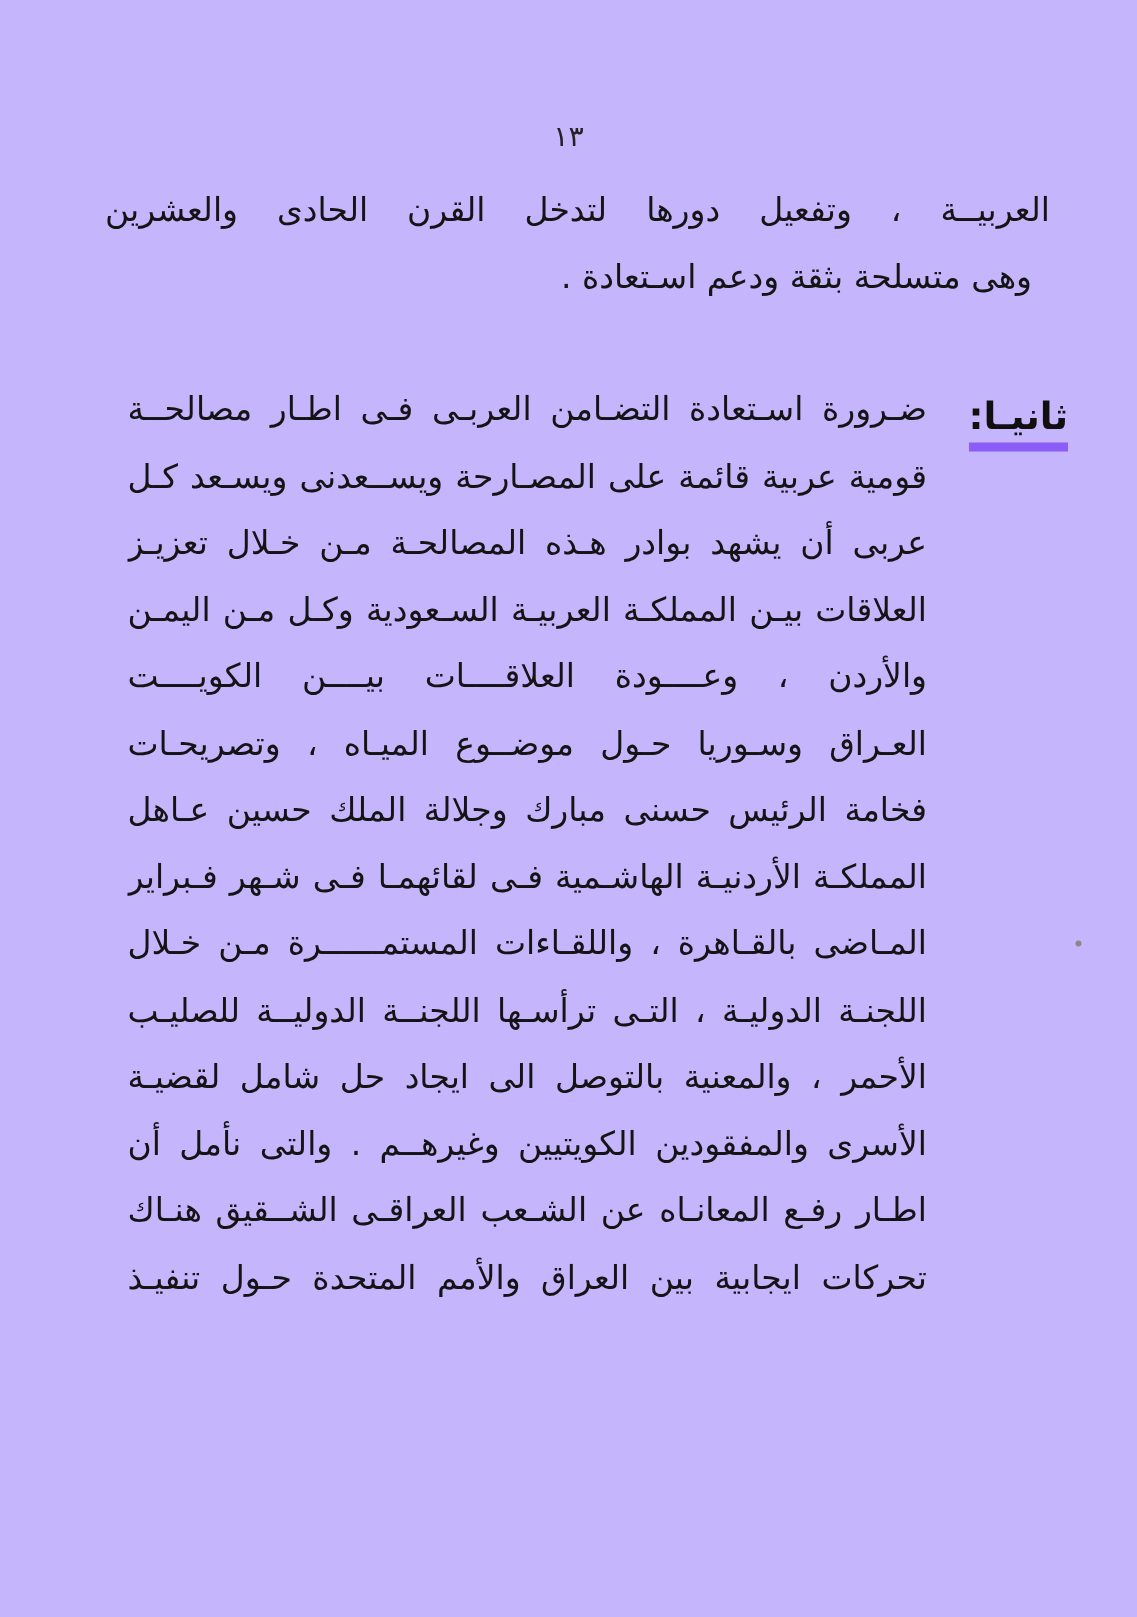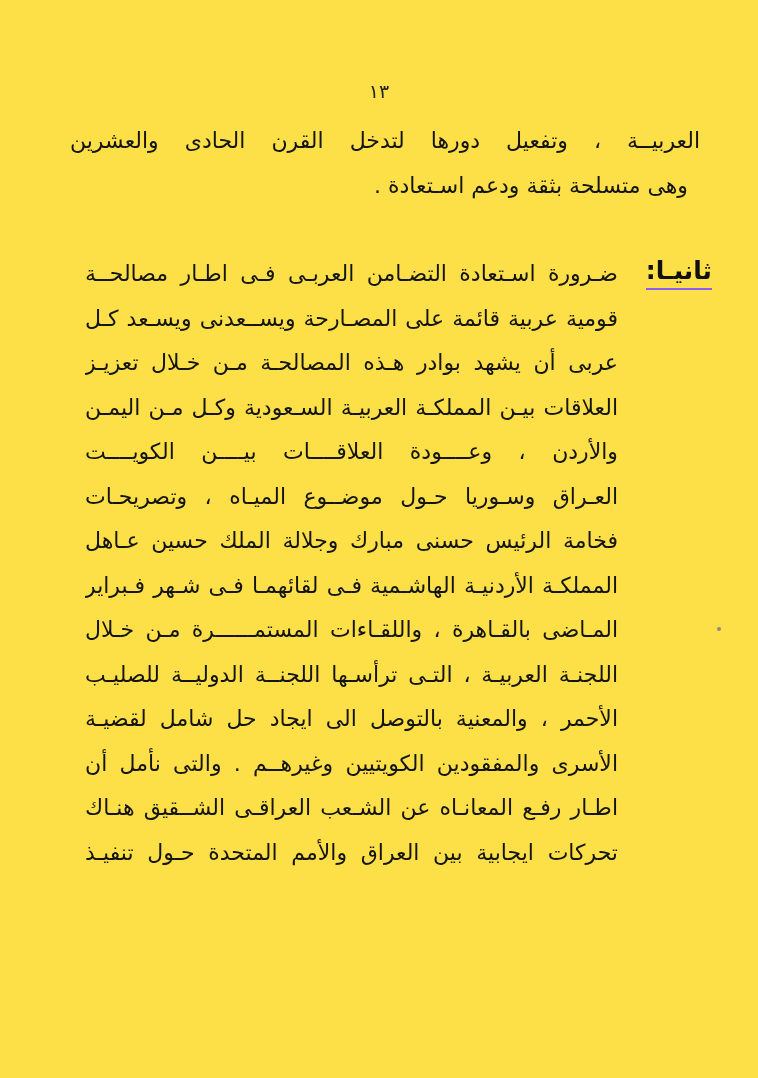--- a/index.html
+++ b/index.html
@@ -4,21 +4,21 @@
 <style>
   html, body {
     margin: 0;
     padding: 0;
     background: #ffffff;
   }
   .page {
     position: relative;
     width: 758px;
     height: 1078px;
-    background: #fde047;
+    background: #c4b5fd;
     color: #161616;
     font-family: "DejaVu Sans", sans-serif;
     overflow: hidden;
   }
   .pagenum {
     position: absolute;
     top: 80px;
     left: 0;
     width: 100%;
     text-align: center;
@@ -40,22 +40,23 @@
     position: absolute;
     top: 256px;
     right: 46px;
     direction: rtl;
     font-size: 25px;
     font-weight: 700;
     color: #101010;
   }
   .heading .hl {
     display: inline-block;
-    border-bottom: 2px solid #8b5cf6;
+    border-bottom: 6px solid #8b5cf6;
     padding-bottom: 3px;
+    margin-top: 7px;
   }
   .mainpar {
     position: absolute;
     top: 252px;
     right: 140px;
     width: 533px;
     direction: rtl;
     font-size: 22px;
     line-height: 44.5px;
     color: #141414;
@@ -104,21 +105,21 @@
   <div class="mainpar">
     <div class="jline">ضـرورة اسـتعادة التضـامن العربـى فـى اطـار مصالحــة</div>
     <div class="jline">قومية عربية قائمة على المصـارحة ويســعدنى ويسـعد كـل</div>
     <div class="jline">عربى أن يشهد بوادر هـذه المصالحـة مـن خـلال  تعزيـز</div>
     <div class="jline">العلاقات بيـن المملكـة العربيـة السـعودية وكـل مـن اليمـن</div>
     <div class="jline">والأردن ، وعــــودة العلاقــــات بيــــن الكويــــت</div>
     <div class="jline">العـراق وسـوريا حـول موضــوع الميـاه ،  وتصريحـات</div>
     <div class="jline">فخامة الرئيس حسنى مبارك وجلالة الملك حسين   عـاهل</div>
     <div class="jline">المملكـة الأردنيـة الهاشـمية فـى لقائهمـا فـى شـهر فـبراير</div>
     <div class="jline">المـاضى بالقـاهرة ، واللقـاءات المستمــــــرة مـن خـلال</div>
-    <div class="jline">اللجنـة العربيـة ، التـى ترأسـها اللجنــة الدوليــة للصليـب</div>
+    <div class="jline">اللجنـة الدوليـة ، التـى ترأسـها اللجنــة الدوليــة للصليـب</div>
     <div class="jline">الأحمر ،  والمعنية بالتوصل الى ايجاد حل شامل  لقضيـة</div>
     <div class="jline">الأسرى والمفقودين الكويتيين وغيرهــم .  والتى نأمل  أن</div>
     <div class="jline">اطـار رفـع المعانـاه عن الشـعب العراقـى الشــقيق هنـاك</div>
     <div class="jline">تحركات ايجابية بين العراق والأمم المتحدة  حـول   تنفيـذ</div>
   </div>
 
   <div class="speck speck-right"></div>
 
 </div>
 

